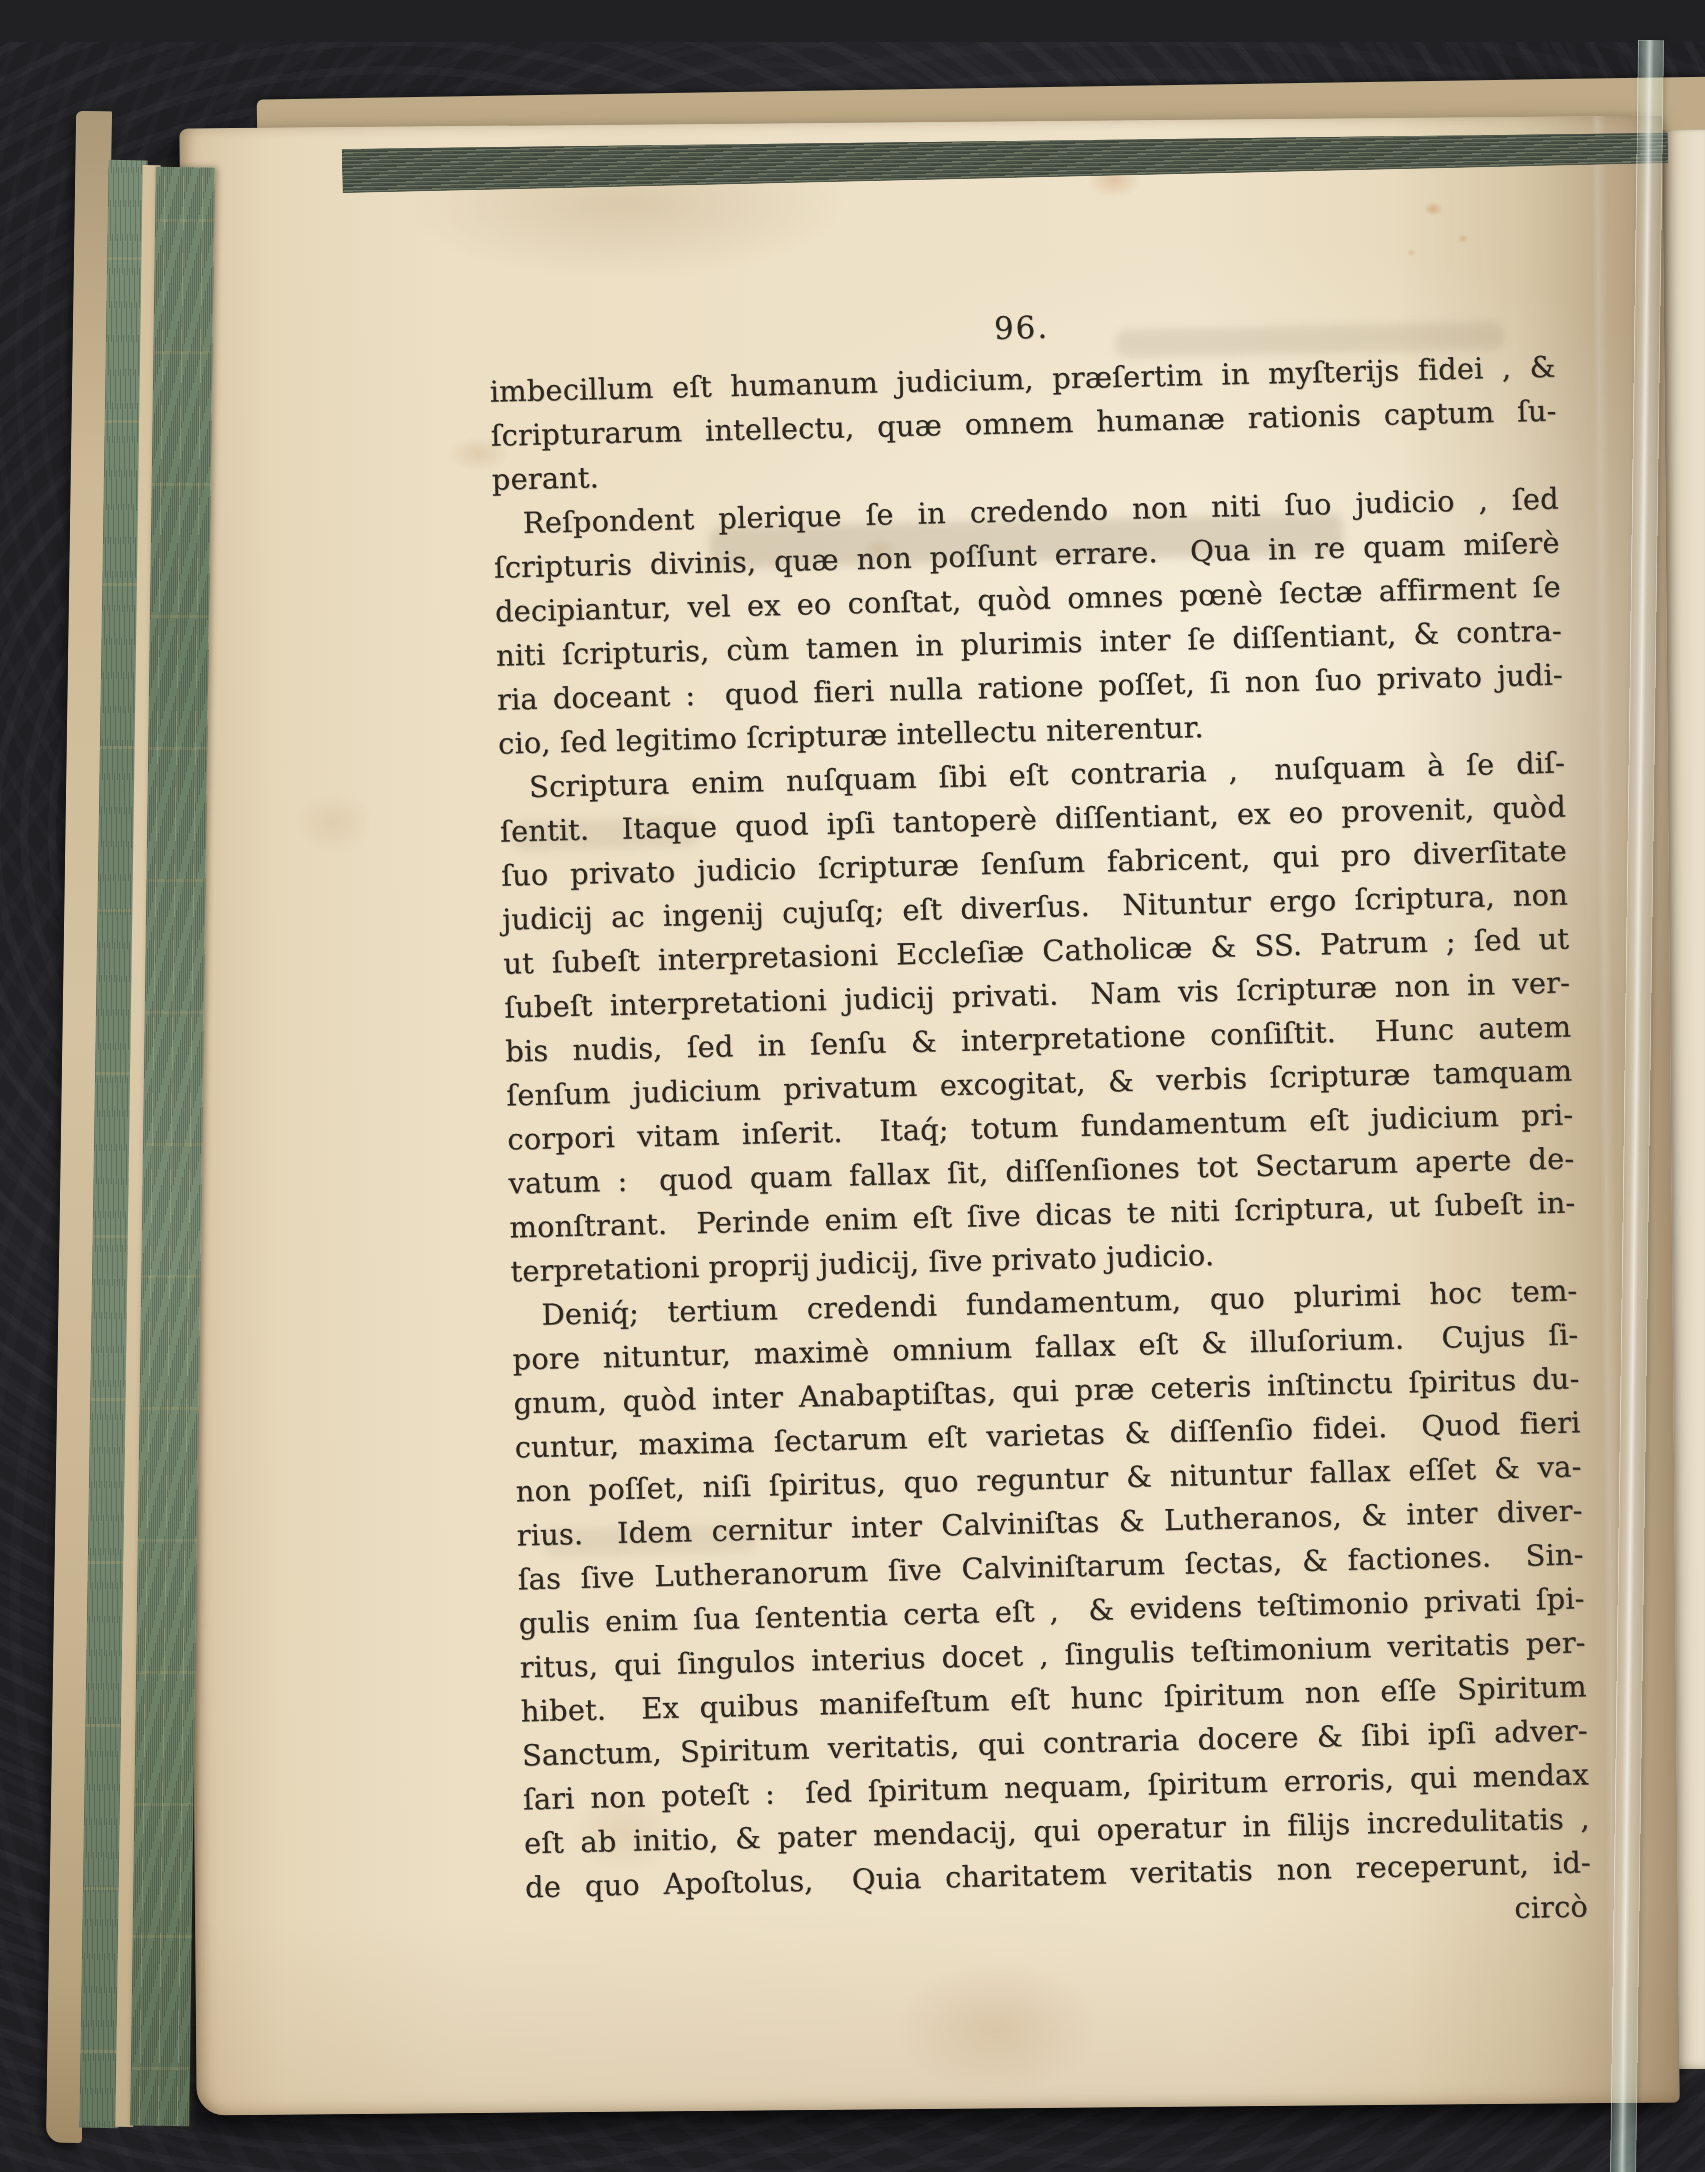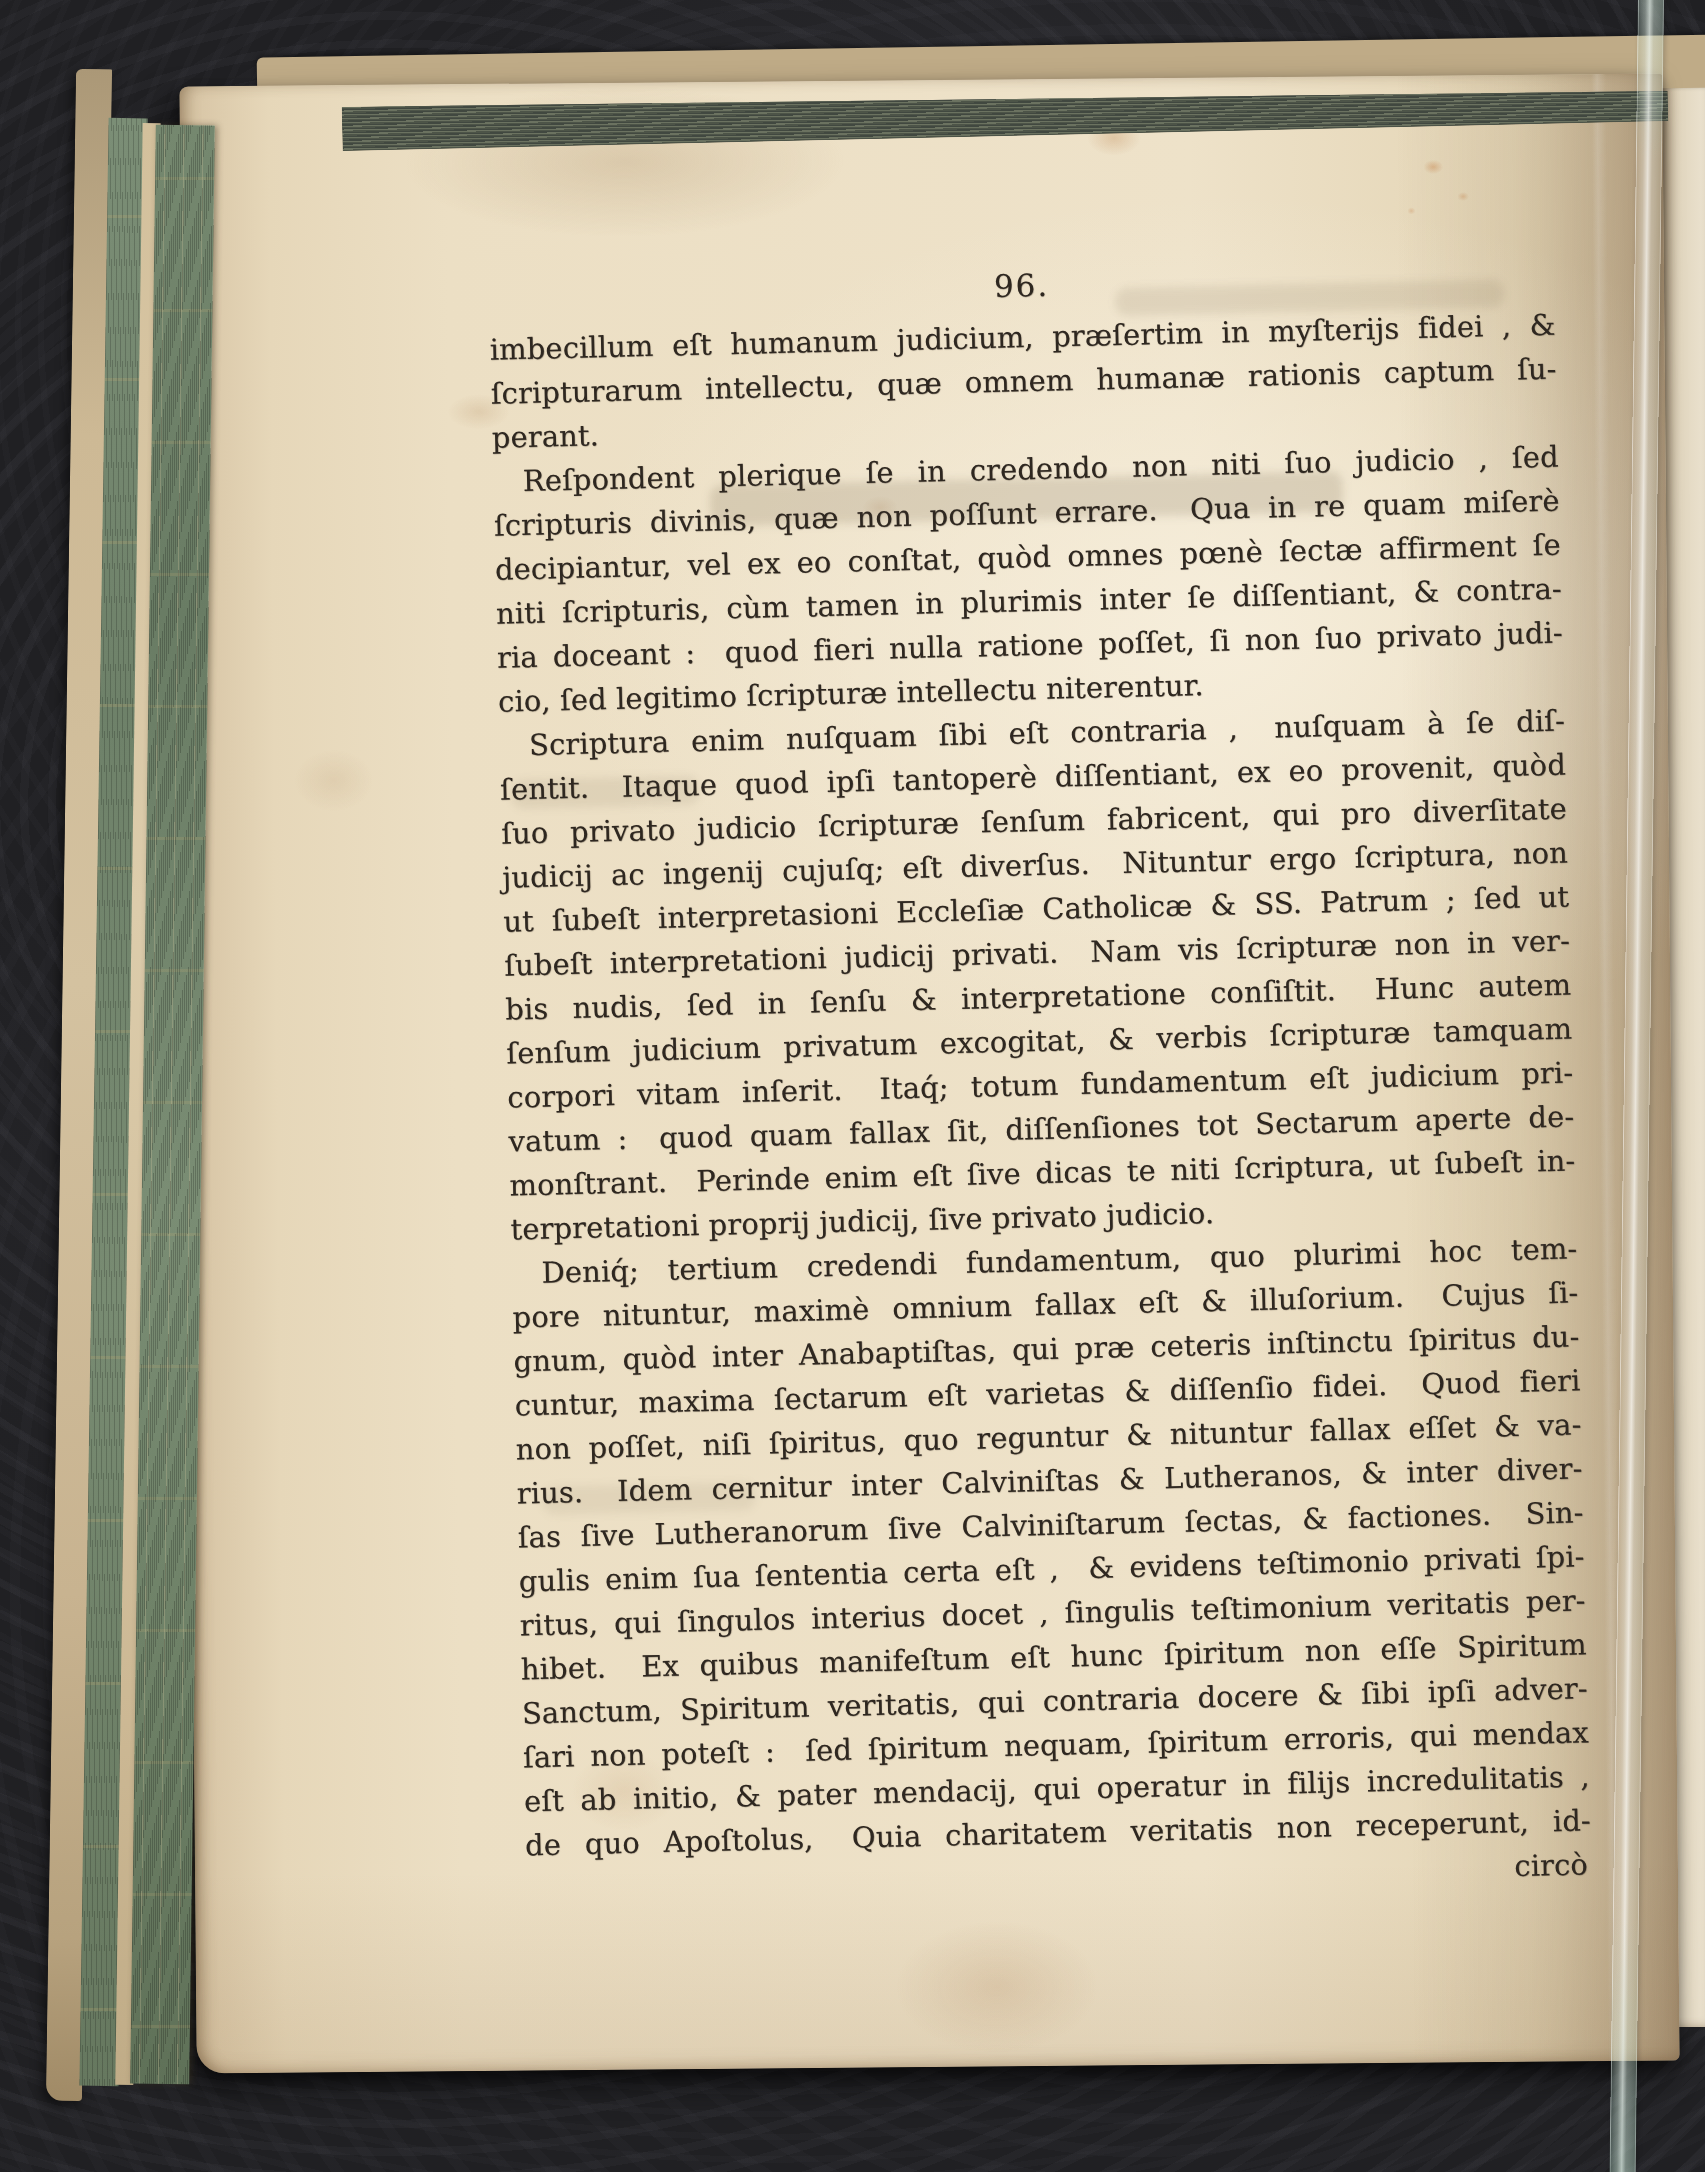--- a/index.html
+++ b/index.html
@@ -2,21 +2,21 @@
 <html style="font-size:10px"><head>
 <meta charset="utf-8">
 <style>
   html, body {
     margin: 0; padding: 0;
     width: 1706px; height: 2172px;
     overflow: hidden;
     background: #212124;
     font-family: "DejaVu Serif", serif;
   }
-  .scene { position: absolute; inset: 0; }
+  .scene { position: absolute; inset: 0; margin-top: 42px; }
 
   
   .leather {
     position: absolute; inset: 0;
     background:
       radial-gradient(1003px 690px at 58% 10%, rgba(95,95,104,0.16), transparent 60%),
       radial-gradient(753px 564px at 8% 55%, rgba(70,70,78,0.10), transparent 60%),
       repeating-radial-gradient(circle at 23% 37%, rgba(82,82,90,0.11) 0 8.2px, transparent 8.2px 28px),
       repeating-radial-gradient(circle at 67% 73%, rgba(66,66,74,0.10) 0 10.7px, transparent 10.7px 33px),
       repeating-radial-gradient(circle at 45% 15%, rgba(74,74,82,0.08) 0 6.3px, transparent 6.3px 22.6px),

